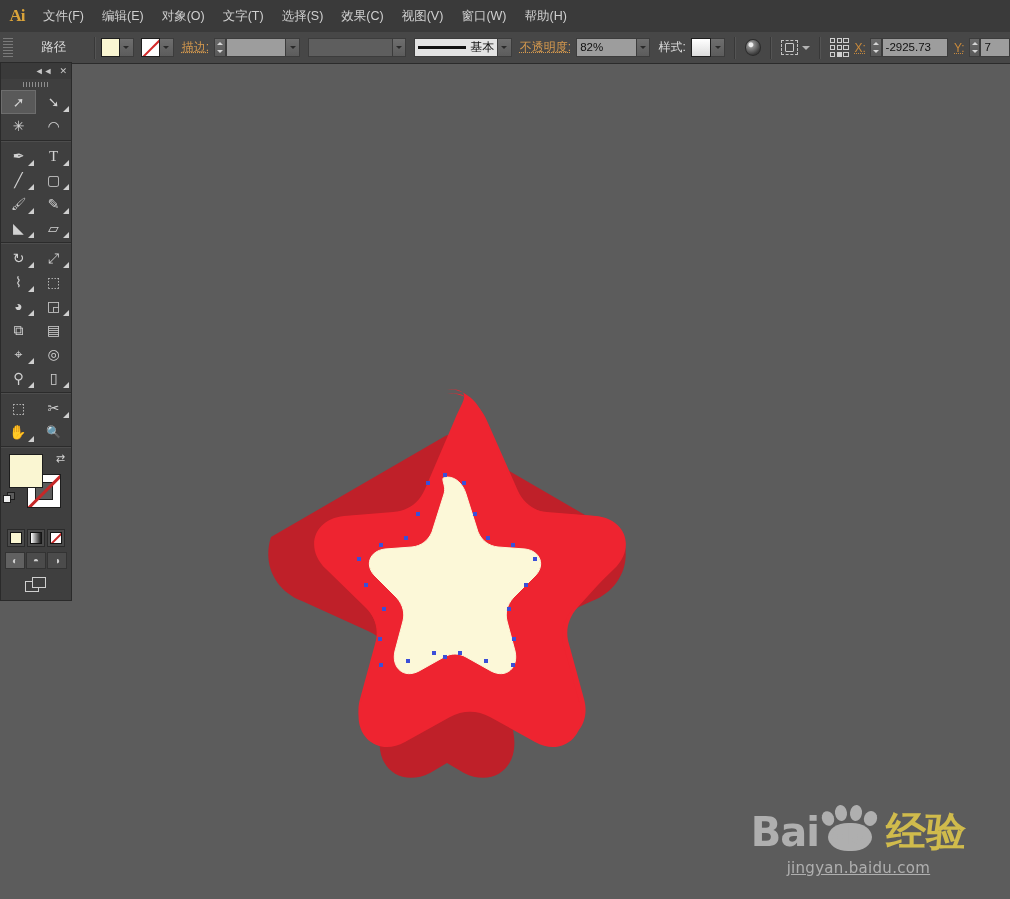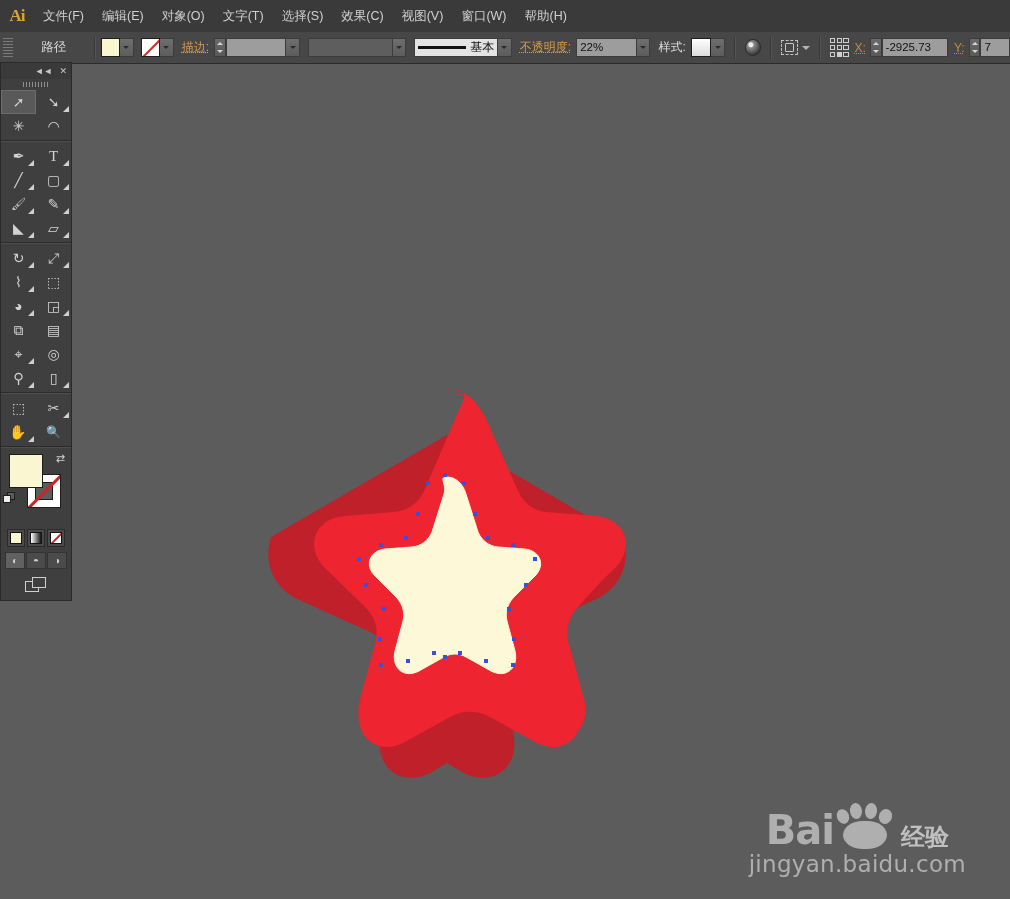--- a/index.html
+++ b/index.html
@@ -225,23 +225,23 @@
     position:absolute;right:44px;bottom:22px;text-align:center;opacity:.72;
     user-select:none;
   }
   #wm-row{display:flex;align-items:flex-end;justify-content:center;}
   #wm-bai{font-size:40px;font-weight:bold;color:#cfcfcf;letter-spacing:-1px;line-height:.95;
     font-family:"DejaVu Sans","Liberation Sans",sans-serif;}
   #wm-paw{position:relative;width:62px;height:46px;margin:0 1px;}
   #wm-paw .pad{position:absolute;background:#cfcfcf;border-radius:50%;}
   #wm-du{position:absolute;left:11px;top:16px;font-size:27px;font-weight:bold;color:#cfcfcf;line-height:1;z-index:2;
     font-family:"DejaVu Sans","Liberation Sans",sans-serif;}
-  #wm-cn{font-size:24px;font-weight:bold;color:#e5e5e5;line-height:1;margin-left:3px;}
-  #wm-url{font-size:23px;color:#cfcfcf;margin-top:2px;letter-spacing:.3px;
-    font-family:"DejaVu Sans","Liberation Sans",sans-serif;}
+  #wm-cn{font-size:40px;font-weight:bold;color:#fde047;line-height:1;margin-left:3px;}
+  #wm-url{font-size:15px;color:#cfcfcf;margin-top:8px;letter-spacing:.3px;
+    font-family:"DejaVu Sans","Liberation Sans",sans-serif;text-decoration:underline;}
 </style>
 </head>
 <body>
 
 <div id="app">
 
   <div id="menubar">
     <div id="ai-logo">Ai</div>
 
     <div class="menu-item">文件(F)</div>
@@ -294,21 +294,21 @@
     <span style="display:inline-block;width:8px"></span>
     <span class="brush-fld">
       <i class="brush-line"></i>
       <em class="brush-txt" style="font-style:normal">基本</em>
     </span>
     <span class="dd-btn">
         <i class="caret"></i>
       </span>
 
     <span class="cb-label">不透明度:</span>
-    <span class="fld" style="width:62px">22%</span>
+    <span class="fld" style="width:62px">82%</span>
     <span class="dd-btn">
         <i class="caret"></i>
       </span>
 
     <span class="cb-label" style="color:#dcdcdc;text-decoration:none">样式:</span>
     <span class="style-swatch"></span>
     <span class="dd-btn">
         <i class="caret"></i>
       </span>
 

